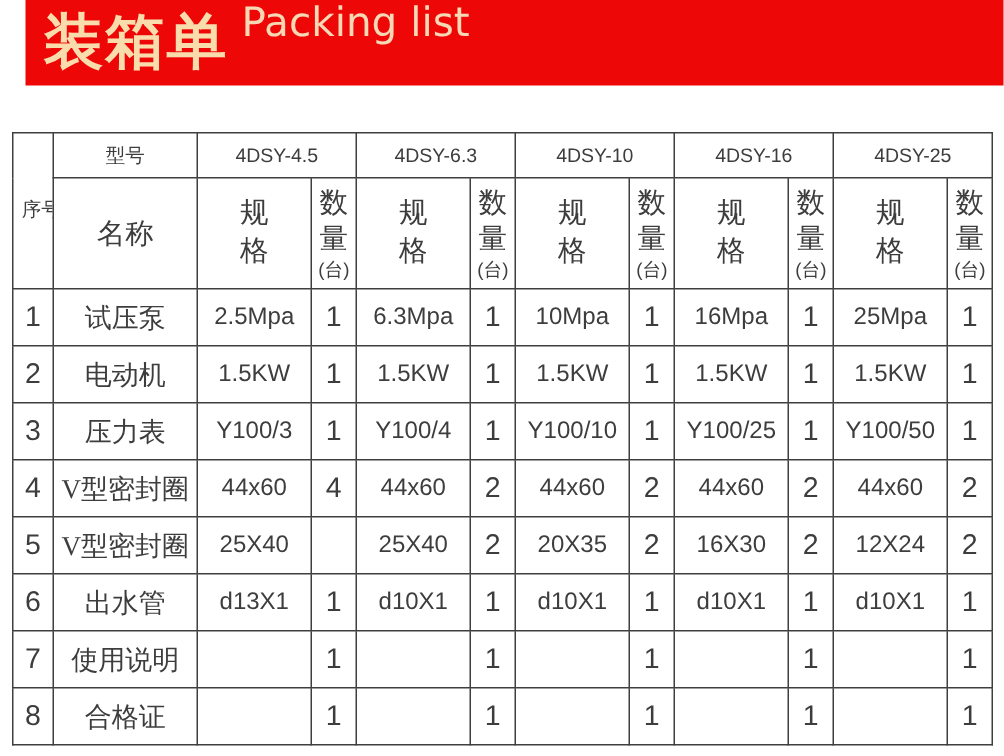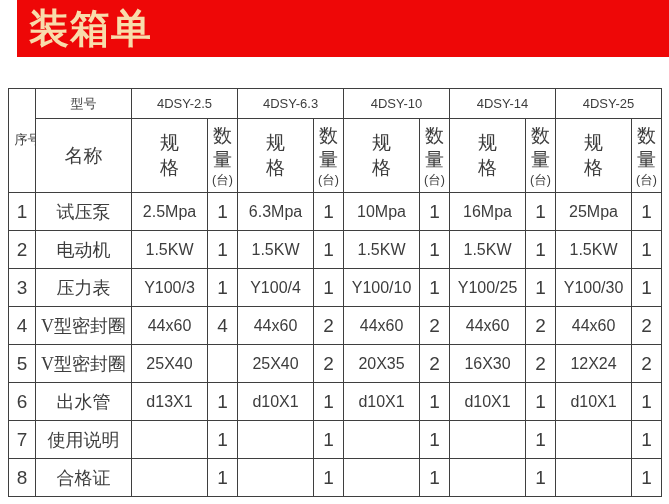--- a/index.html
+++ b/index.html
@@ -65,20 +65,21 @@
   td.no { font-size: 19px; }
   td.nm { font-size: 18px; letter-spacing: 0; white-space: nowrap; font-family: Liberation Serif, serif; }
   td.sp { font-size: 16px; white-space: nowrap; }
   td.qt { font-size: 19px; }
 </style>
 </head>
 <body>
 
 <div class="banner">
   <span class="title-zh">装箱单</span>
+  <span class="title-en">Packing list</span>
 </div>
 
 <table class="packing">
   <colgroup>
     <col style="width:27px">
     <col style="width:96px">
     <col style="width:76px">
       <col style="width:30px">
     <col style="width:76px">
       <col style="width:30px">
@@ -88,24 +89,24 @@
       <col style="width:30px">
     <col style="width:76px">
       <col style="width:30px">
   </colgroup>
   <thead>
     <tr class="model-row" id="model-row">
       <th class="c-serial" rowspan="2">
         <span class="vstack">序号</span>
       </th>
       <th>型号</th>
-    <th colspan="2">4DSY-2.5</th>
+    <th colspan="2">4DSY-4.5</th>
         <th colspan="2">4DSY-6.3</th>
         <th colspan="2">4DSY-10</th>
-        <th colspan="2">4DSY-14</th>
+        <th colspan="2">4DSY-16</th>
         <th colspan="2">4DSY-25</th>
       </tr>
     <tr class="subhead-row" id="subhead-row">
       <th>名称</th>
     <th><span class="vstack">规格</span></th>
         <th><span class="vstack">数量</span><span class="unit">(台)</span></th>
         <th><span class="vstack">规格</span></th>
         <th><span class="vstack">数量</span><span class="unit">(台)</span></th>
         <th><span class="vstack">规格</span></th>
         <th><span class="vstack">数量</span><span class="unit">(台)</span></th>
@@ -148,21 +149,21 @@
         <td class="no">3</td>
         <td class="nm">压力表</td>
         <td class="sp">Y100/3</td>
         <td class="qt">1</td>
         <td class="sp">Y100/4</td>
         <td class="qt">1</td>
         <td class="sp">Y100/10</td>
         <td class="qt">1</td>
         <td class="sp">Y100/25</td>
         <td class="qt">1</td>
-        <td class="sp">Y100/30</td>
+        <td class="sp">Y100/50</td>
         <td class="qt">1</td>
       </tr>
       <tr>
         <td class="no">4</td>
         <td class="nm">V型密封圈</td>
         <td class="sp">44x60</td>
         <td class="qt">4</td>
         <td class="sp">44x60</td>
         <td class="qt">2</td>
         <td class="sp">44x60</td>

